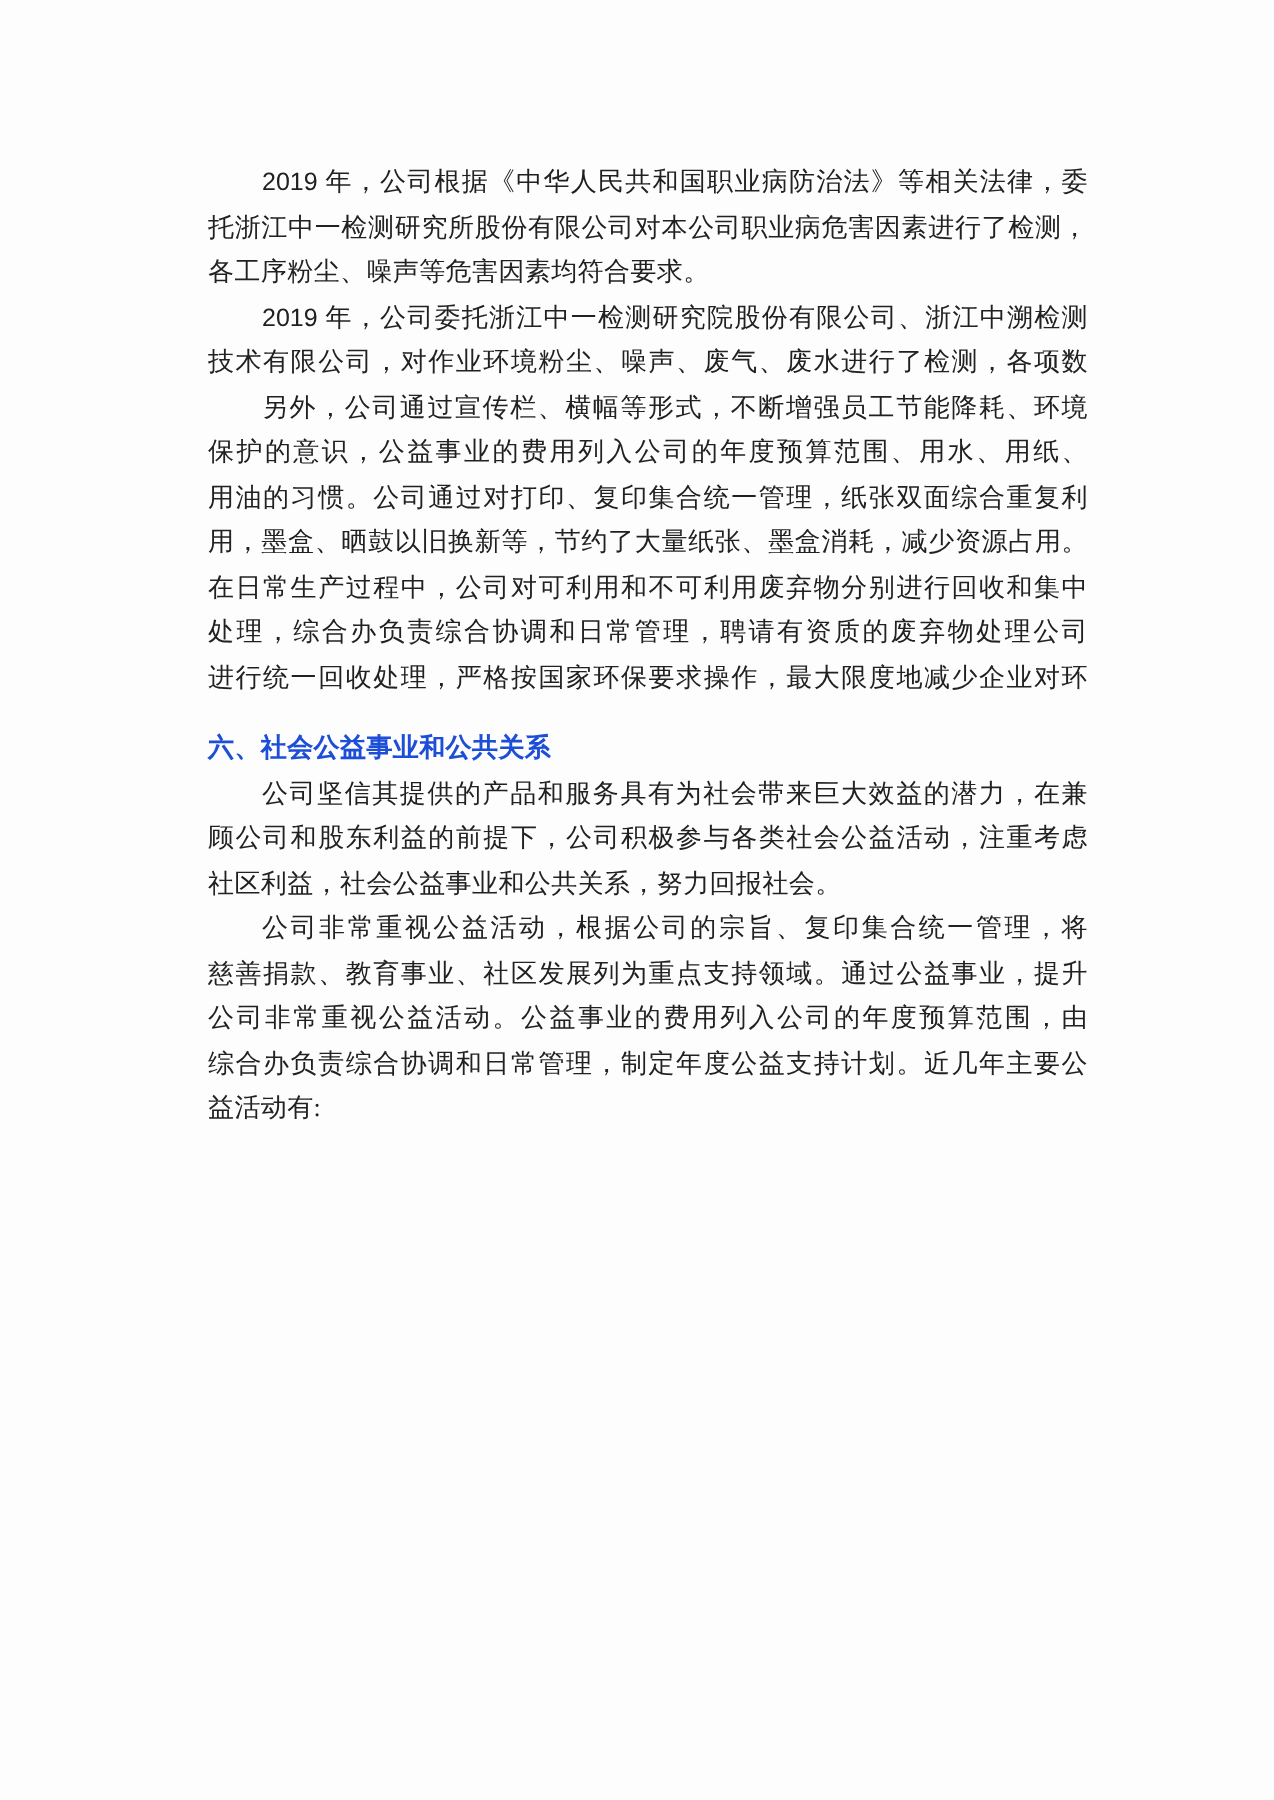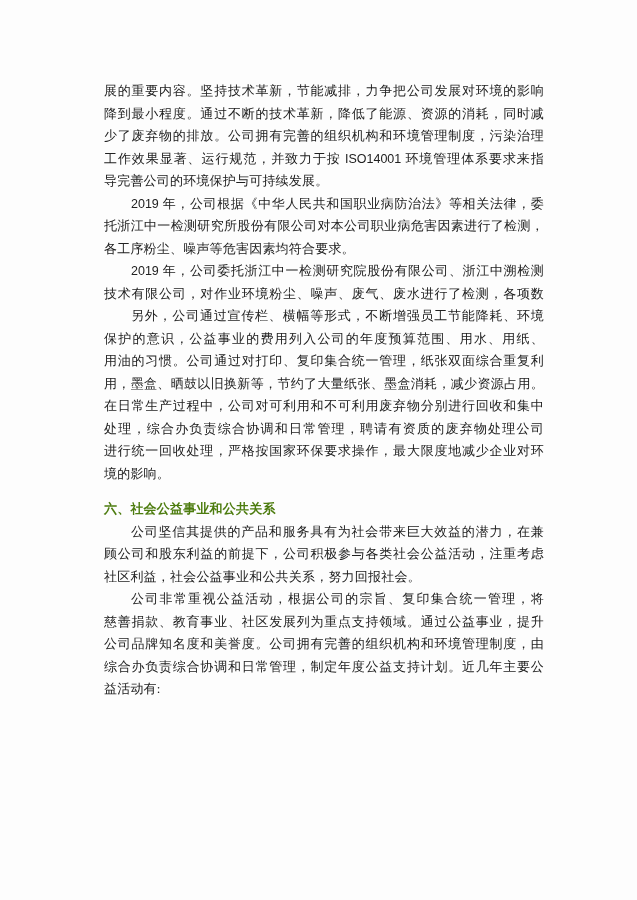--- a/index.html
+++ b/index.html
@@ -42,63 +42,55 @@
     padding-left: 27px;
   }
   .latin {
     font-family: "Liberation Sans", "DejaVu Sans", sans-serif;
     font-size: 12.5px;
     letter-spacing: 0;
   }
   .heading {
     margin-top: 13px;
     font-weight: bold;
-    color: #4d7c0f;
+    color: #1d4ed8;
     text-align: left;
     text-align-last: left;
   }
 </style>
 </head>
 <body>
 
 <div class="page">
   <div class="text-content">
-      <div class="paragraph">
-        <div class="line first">展的重要内容。坚持技术革新，节能减排，力争把公司发展对环境的影响</div>
-        <div class="line">降到最小程度。通过不断的技术革新，降低了能源、资源的消耗，同时减</div>
-        <div class="line">少了废弃物的排放。公司拥有完善的组织机构和环境管理制度，污染治理</div>
-        <div class="line">工作效果显著、运行规范，并致力于按 <span class="latin">ISO14001</span> 环境管理体系要求来指</div>
-        <div class="line last">导完善公司的环境保护与可持续发展。</div>
-      </div>
       <div class="paragraph indent">
         <div class="line first"><span class="latin">2019</span> 年，公司根据《中华人民共和国职业病防治法》等相关法律，委</div>
         <div class="line">托浙江中一检测研究所股份有限公司对本公司职业病危害因素进行了检测，</div>
         <div class="line last">各工序粉尘、噪声等危害因素均符合要求。</div>
       </div>
       <div class="paragraph indent">
         <div class="line first"><span class="latin">2019</span> 年，公司委托浙江中一检测研究院股份有限公司、浙江中溯检测</div>
         <div class="line">技术有限公司，对作业环境粉尘、噪声、废气、废水进行了检测，各项数</div>
       </div>
       <div class="paragraph indent">
         <div class="line first">另外，公司通过宣传栏、横幅等形式，不断增强员工节能降耗、环境</div>
         <div class="line">保护的意识，公益事业的费用列入公司的年度预算范围、用水、用纸、</div>
         <div class="line">用油的习惯。公司通过对打印、复印集合统一管理，纸张双面综合重复利</div>
         <div class="line">用，墨盒、晒鼓以旧换新等，节约了大量纸张、墨盒消耗，减少资源占用。</div>
         <div class="line">在日常生产过程中，公司对可利用和不可利用废弃物分别进行回收和集中</div>
         <div class="line">处理，综合办负责综合协调和日常管理，聘请有资质的废弃物处理公司</div>
         <div class="line">进行统一回收处理，严格按国家环保要求操作，最大限度地减少企业对环</div>
-        <div class="line last">境的影响。</div>
       </div>
       <div class="heading">六、社会公益事业和公共关系</div>
       <div class="paragraph indent">
         <div class="line first">公司坚信其提供的产品和服务具有为社会带来巨大效益的潜力，在兼</div>
         <div class="line">顾公司和股东利益的前提下，公司积极参与各类社会公益活动，注重考虑</div>
         <div class="line last">社区利益，社会公益事业和公共关系，努力回报社会。</div>
       </div>
       <div class="paragraph indent">
         <div class="line first">公司非常重视公益活动，根据公司的宗旨、复印集合统一管理，将</div>
         <div class="line">慈善捐款、教育事业、社区发展列为重点支持领域。通过公益事业，提升</div>
-        <div class="line">公司品牌知名度和美誉度。公司拥有完善的组织机构和环境管理制度，由</div>
+        <div class="line">公司非常重视公益活动。公益事业的费用列入公司的年度预算范围，由</div>
         <div class="line">综合办负责综合协调和日常管理，制定年度公益支持计划。近几年主要公</div>
         <div class="line last">益活动有:</div>
       </div>
     </div>
 </div>
 
 </body></html>

